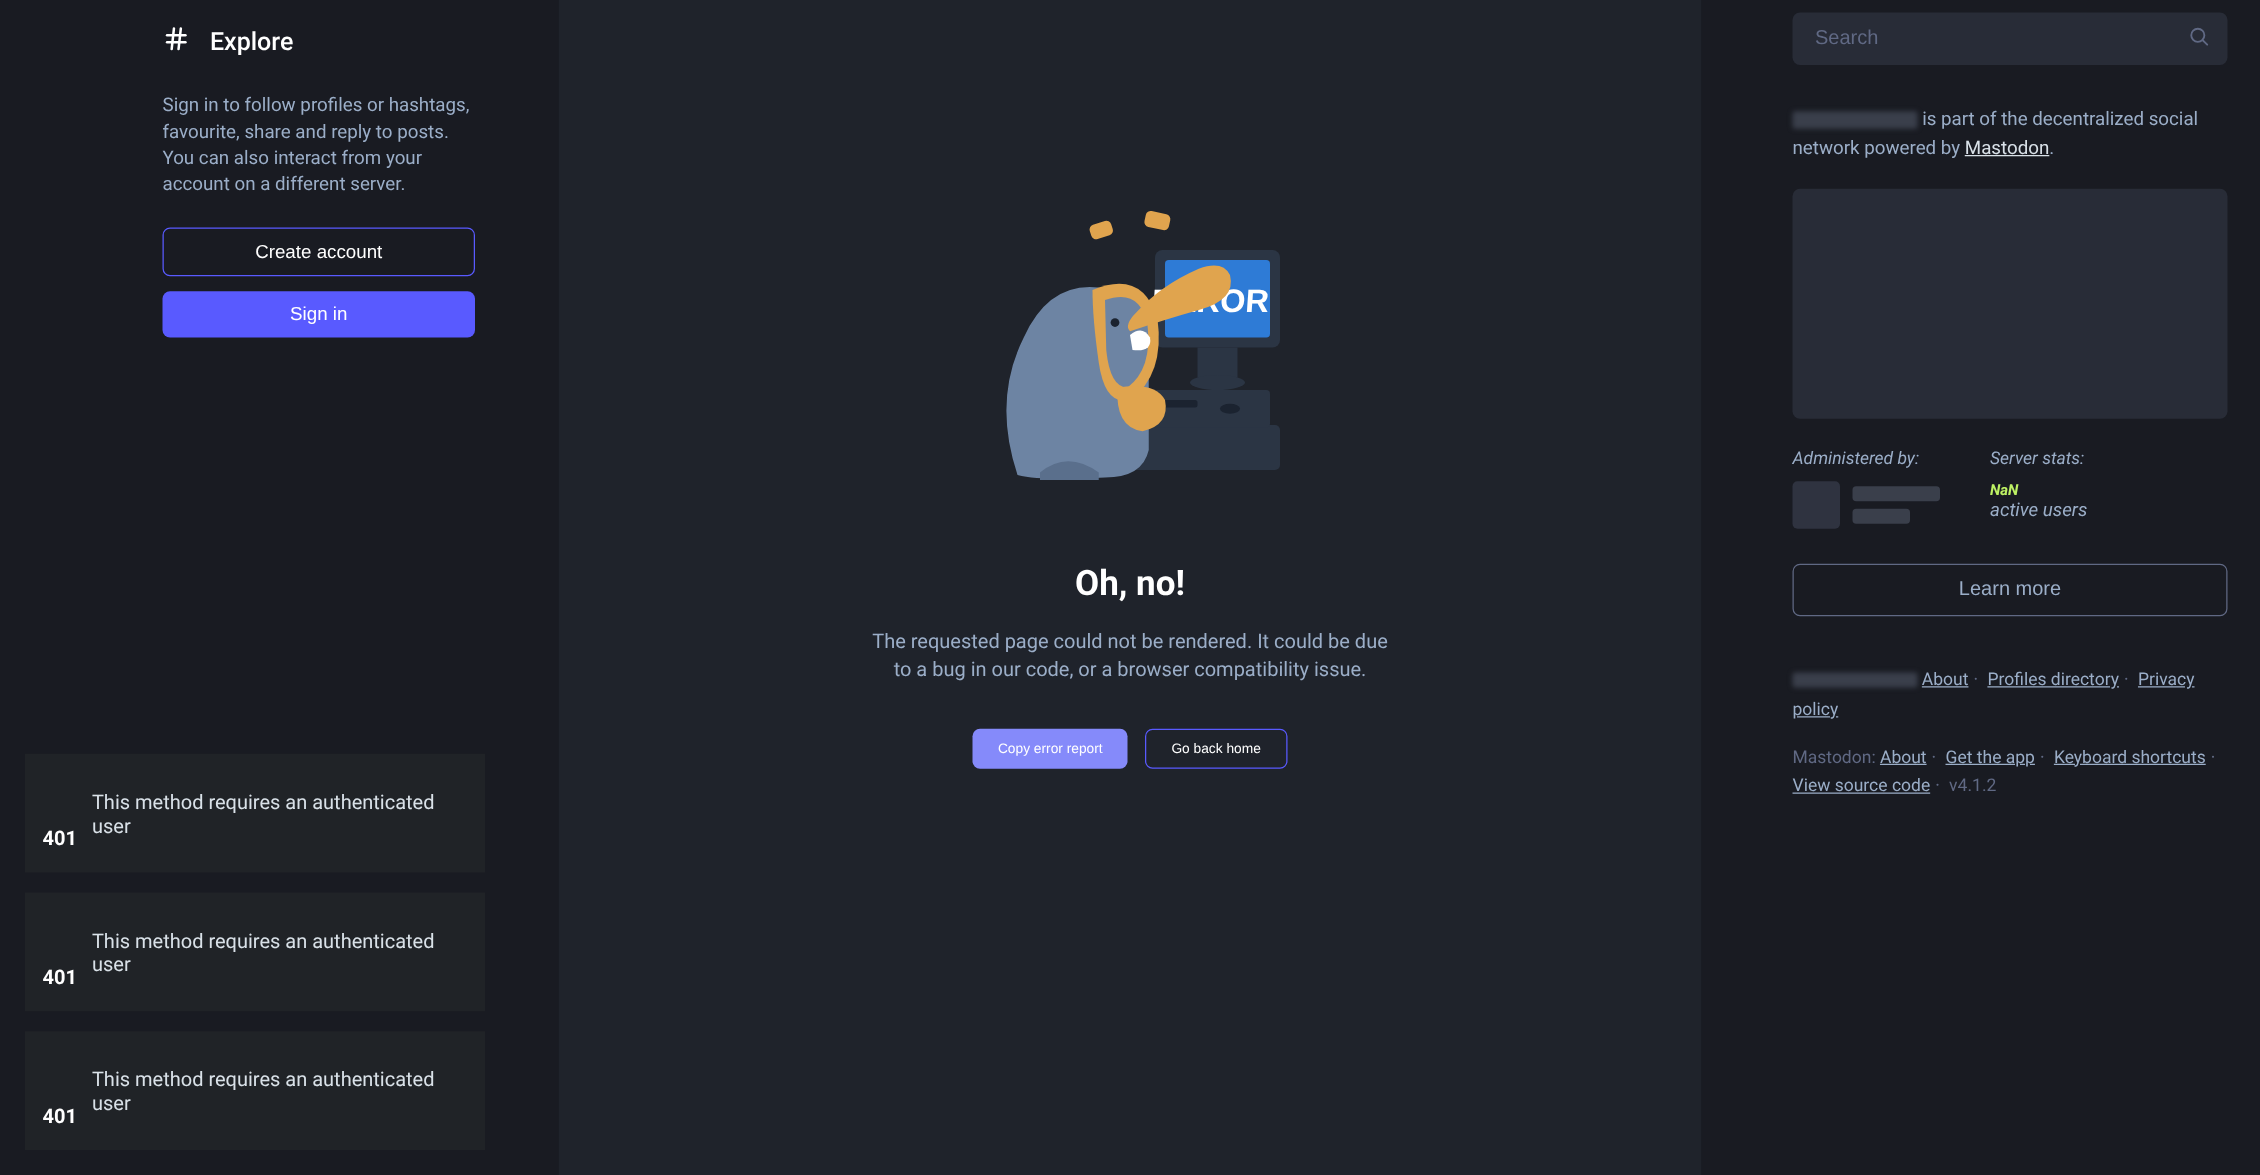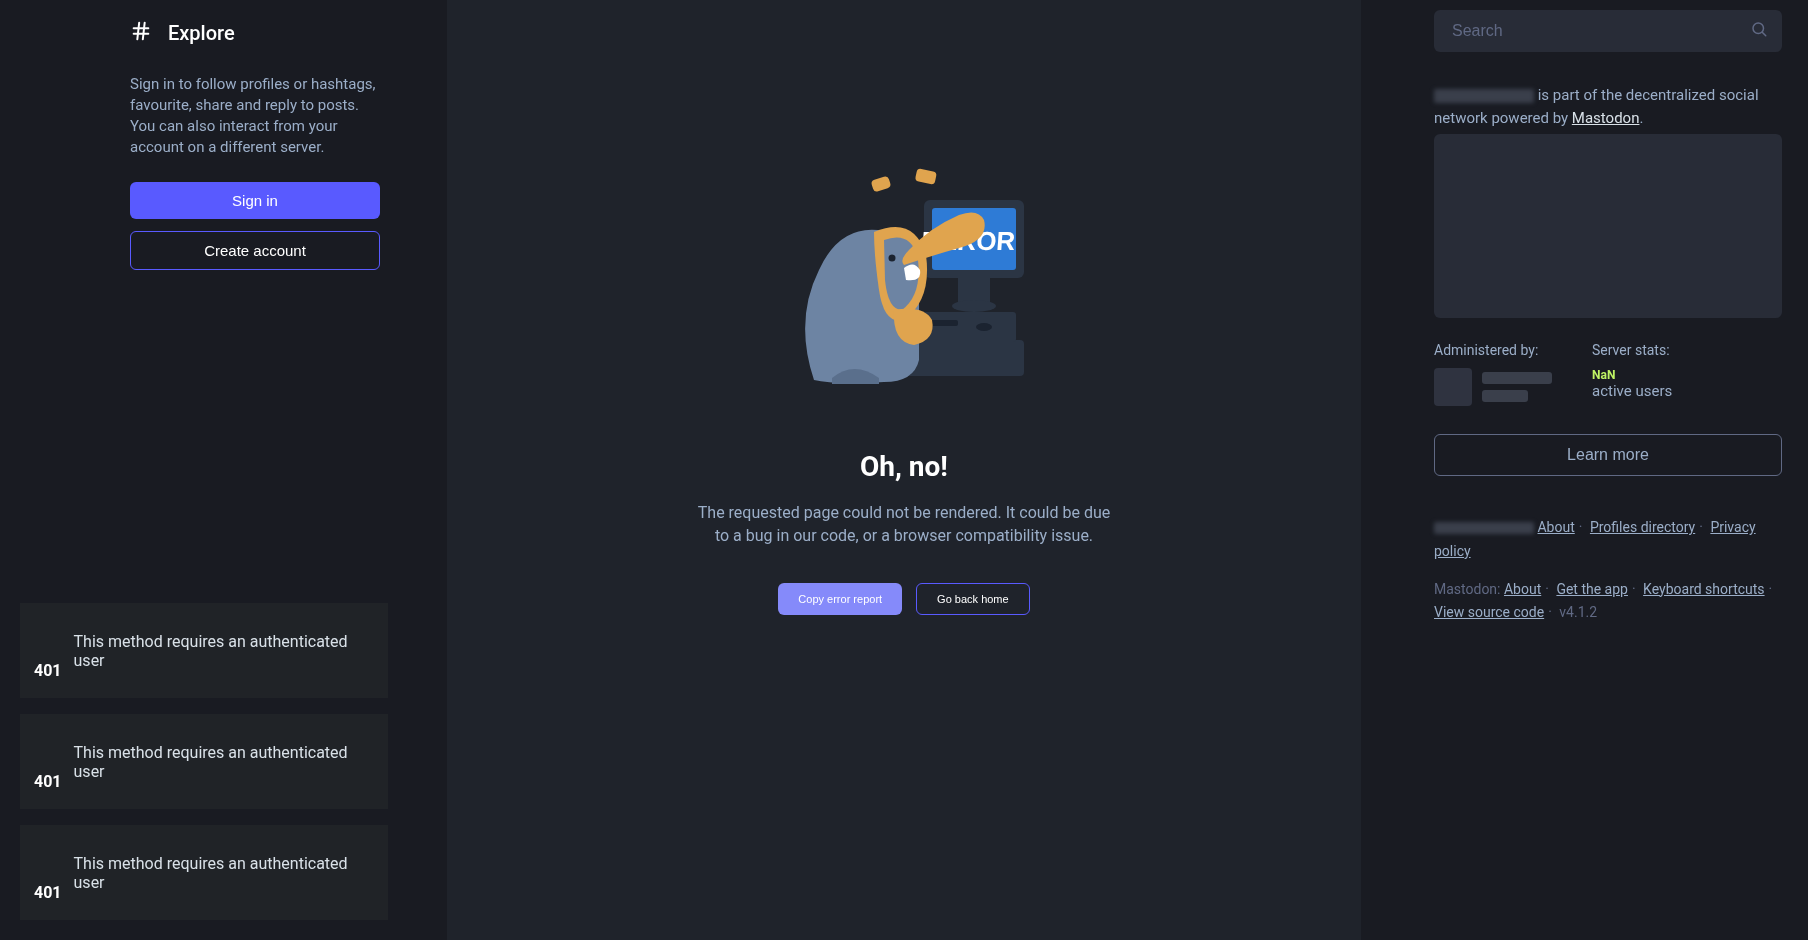--- a/index.html
+++ b/index.html
@@ -172,41 +172,42 @@
     outline:none;
   }
   .search-input::placeholder{color:var(--text-dimmer);}
   .search-icon{
     position:absolute;
     right:14px;
     top:50%;
     transform:translateY(-50%);
     color:var(--text-dimmer);
   }
-  .about-text{line-height:1.5;margin-bottom:5px;}
+  .about-text{line-height:1.5;margin-bottom:22px;}
   .about-text .redact{
     display:inline-block;
     width:100px;height:14px;
     background:#3a3f4b;
     filter:blur(2px);
     vertical-align:middle;
     border-radius:2px;
   }
   .about-text a{color:var(--text);text-decoration:underline;}
   .hero-box{
     width:100%;
     height:184px;
     background:var(--panel-light);
     border-radius:6px;
     margin-bottom:24px;
   }
   .info-row{
     display:flex;
     gap:40px;
     margin-bottom:28px;
+    font-style:italic;
   }
   .info-col-label{
     color:var(--text-dim);
     font-size:14px;
     margin-bottom:10px;
   }
   .admin-block{
     display:flex;
     gap:10px;
     align-items:center;
@@ -259,22 +260,22 @@
           <svg width="22" height="22" viewBox="0 0 24 24" fill="none" stroke="#fff" stroke-width="2.2" stroke-linecap="round">
             <line x1="4" y1="9" x2="20" y2="9"></line>
               <line x1="4" y1="15" x2="20" y2="15"></line>
             <line x1="10" y1="3" x2="8" y2="21"></line>
               <line x1="16" y1="3" x2="14" y2="21"></line>
           </svg>
         </span>
         <span class="title">Explore</span>
       </div>
       <div class="signin-prompt">Sign in to follow profiles or hashtags, favourite, share and reply to posts. You can also interact from your account on a different server.</div>
+      <button class="btn btn-outline">Create account</button>
       <button class="btn btn-primary">Sign in</button>
-      <button class="btn btn-outline">Create account</button>
     </div>
 
     <div class="toasts">
       <div class="toast">
         <span class="code">401</span>
         <span class="msg">This method requires an authenticated user</span>
       </div>
       <div class="toast">
         <span class="code">401</span>
         <span class="msg">This method requires an authenticated user</span>

